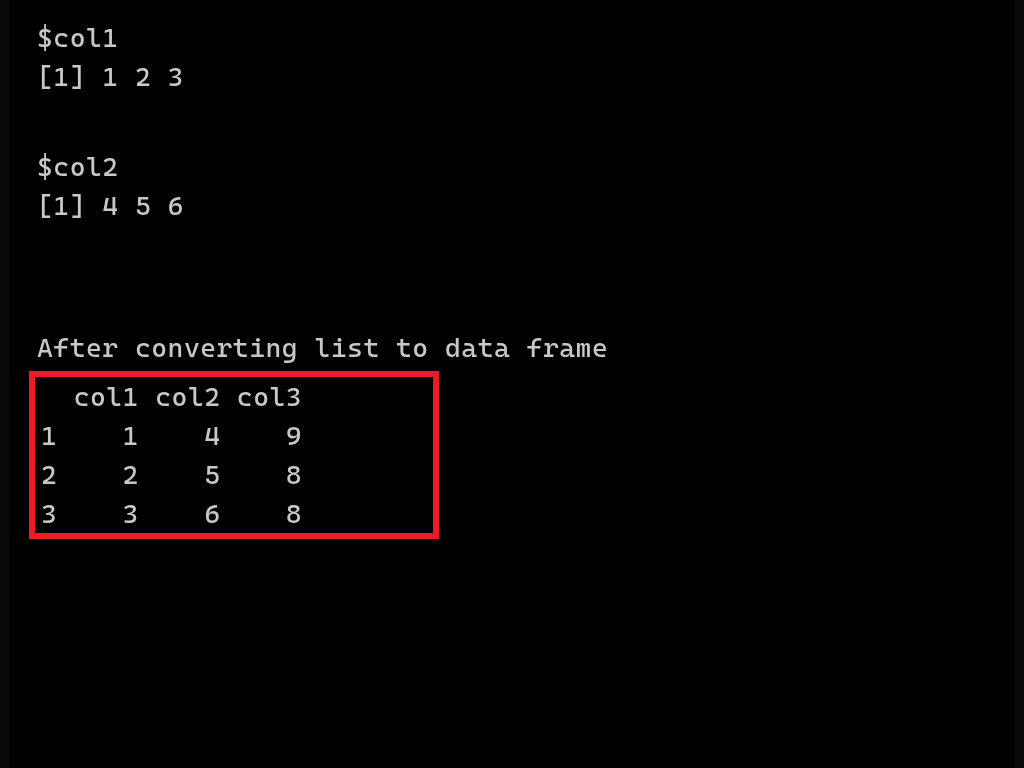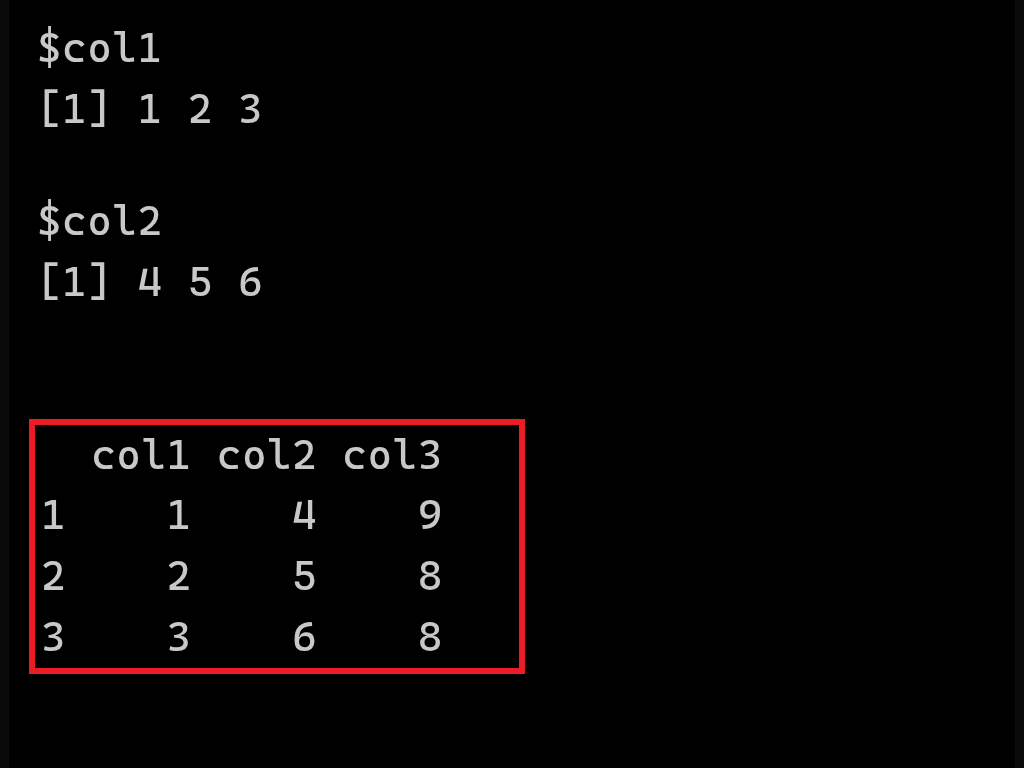--- a/index.html
+++ b/index.html
@@ -13,52 +13,53 @@
       height: 768px;
       overflow: hidden;
     }
     .terminal {
       background: #000000;
       width: 1006px;
       height: 768px;
       margin-left: 9px;
       padding: 18px 28px;
       font-family: "Cascadia Mono", "Consolas", "Courier New", monospace;
-      font-size: 42px;
+      font-size: 27px;
       line-height: 1.45;
       color: #c8c8c8;
       letter-spacing: 0.5px;
     }
     .line {
       white-space: pre;
     }
     .blank {
       height: 51px;
     }
     .highlight-box {
       border: 6px solid #ed1c24;
       padding: 0px 6px 0px 6px;
       margin-top: 4px;
       margin-left: -8px;
-      width: 496px;
+      width: 410px;
     }
     .highlight-box .line {
       white-space: pre;
     }
   </style>
 </head>
 <body>
 
 <div class="terminal">
   <div class="line">$col1</div>
   <div class="line">[1] 1 2 3</div>
   <div class="blank"></div>
   <div class="line">$col2</div>
   <div class="line">[1] 4 5 6</div>
   <div class="blank"></div>
   <div class="blank"></div>
+  <div class="line">After converting list to data frame</div>
   <div class="highlight-box">
     <div class="line">  col1 col2 col3</div>
     <div class="line">1    1    4    9</div>
     <div class="line">2    2    5    8</div>
     <div class="line">3    3    6    8</div>
   </div>
 </div>
 
 </body></html>

